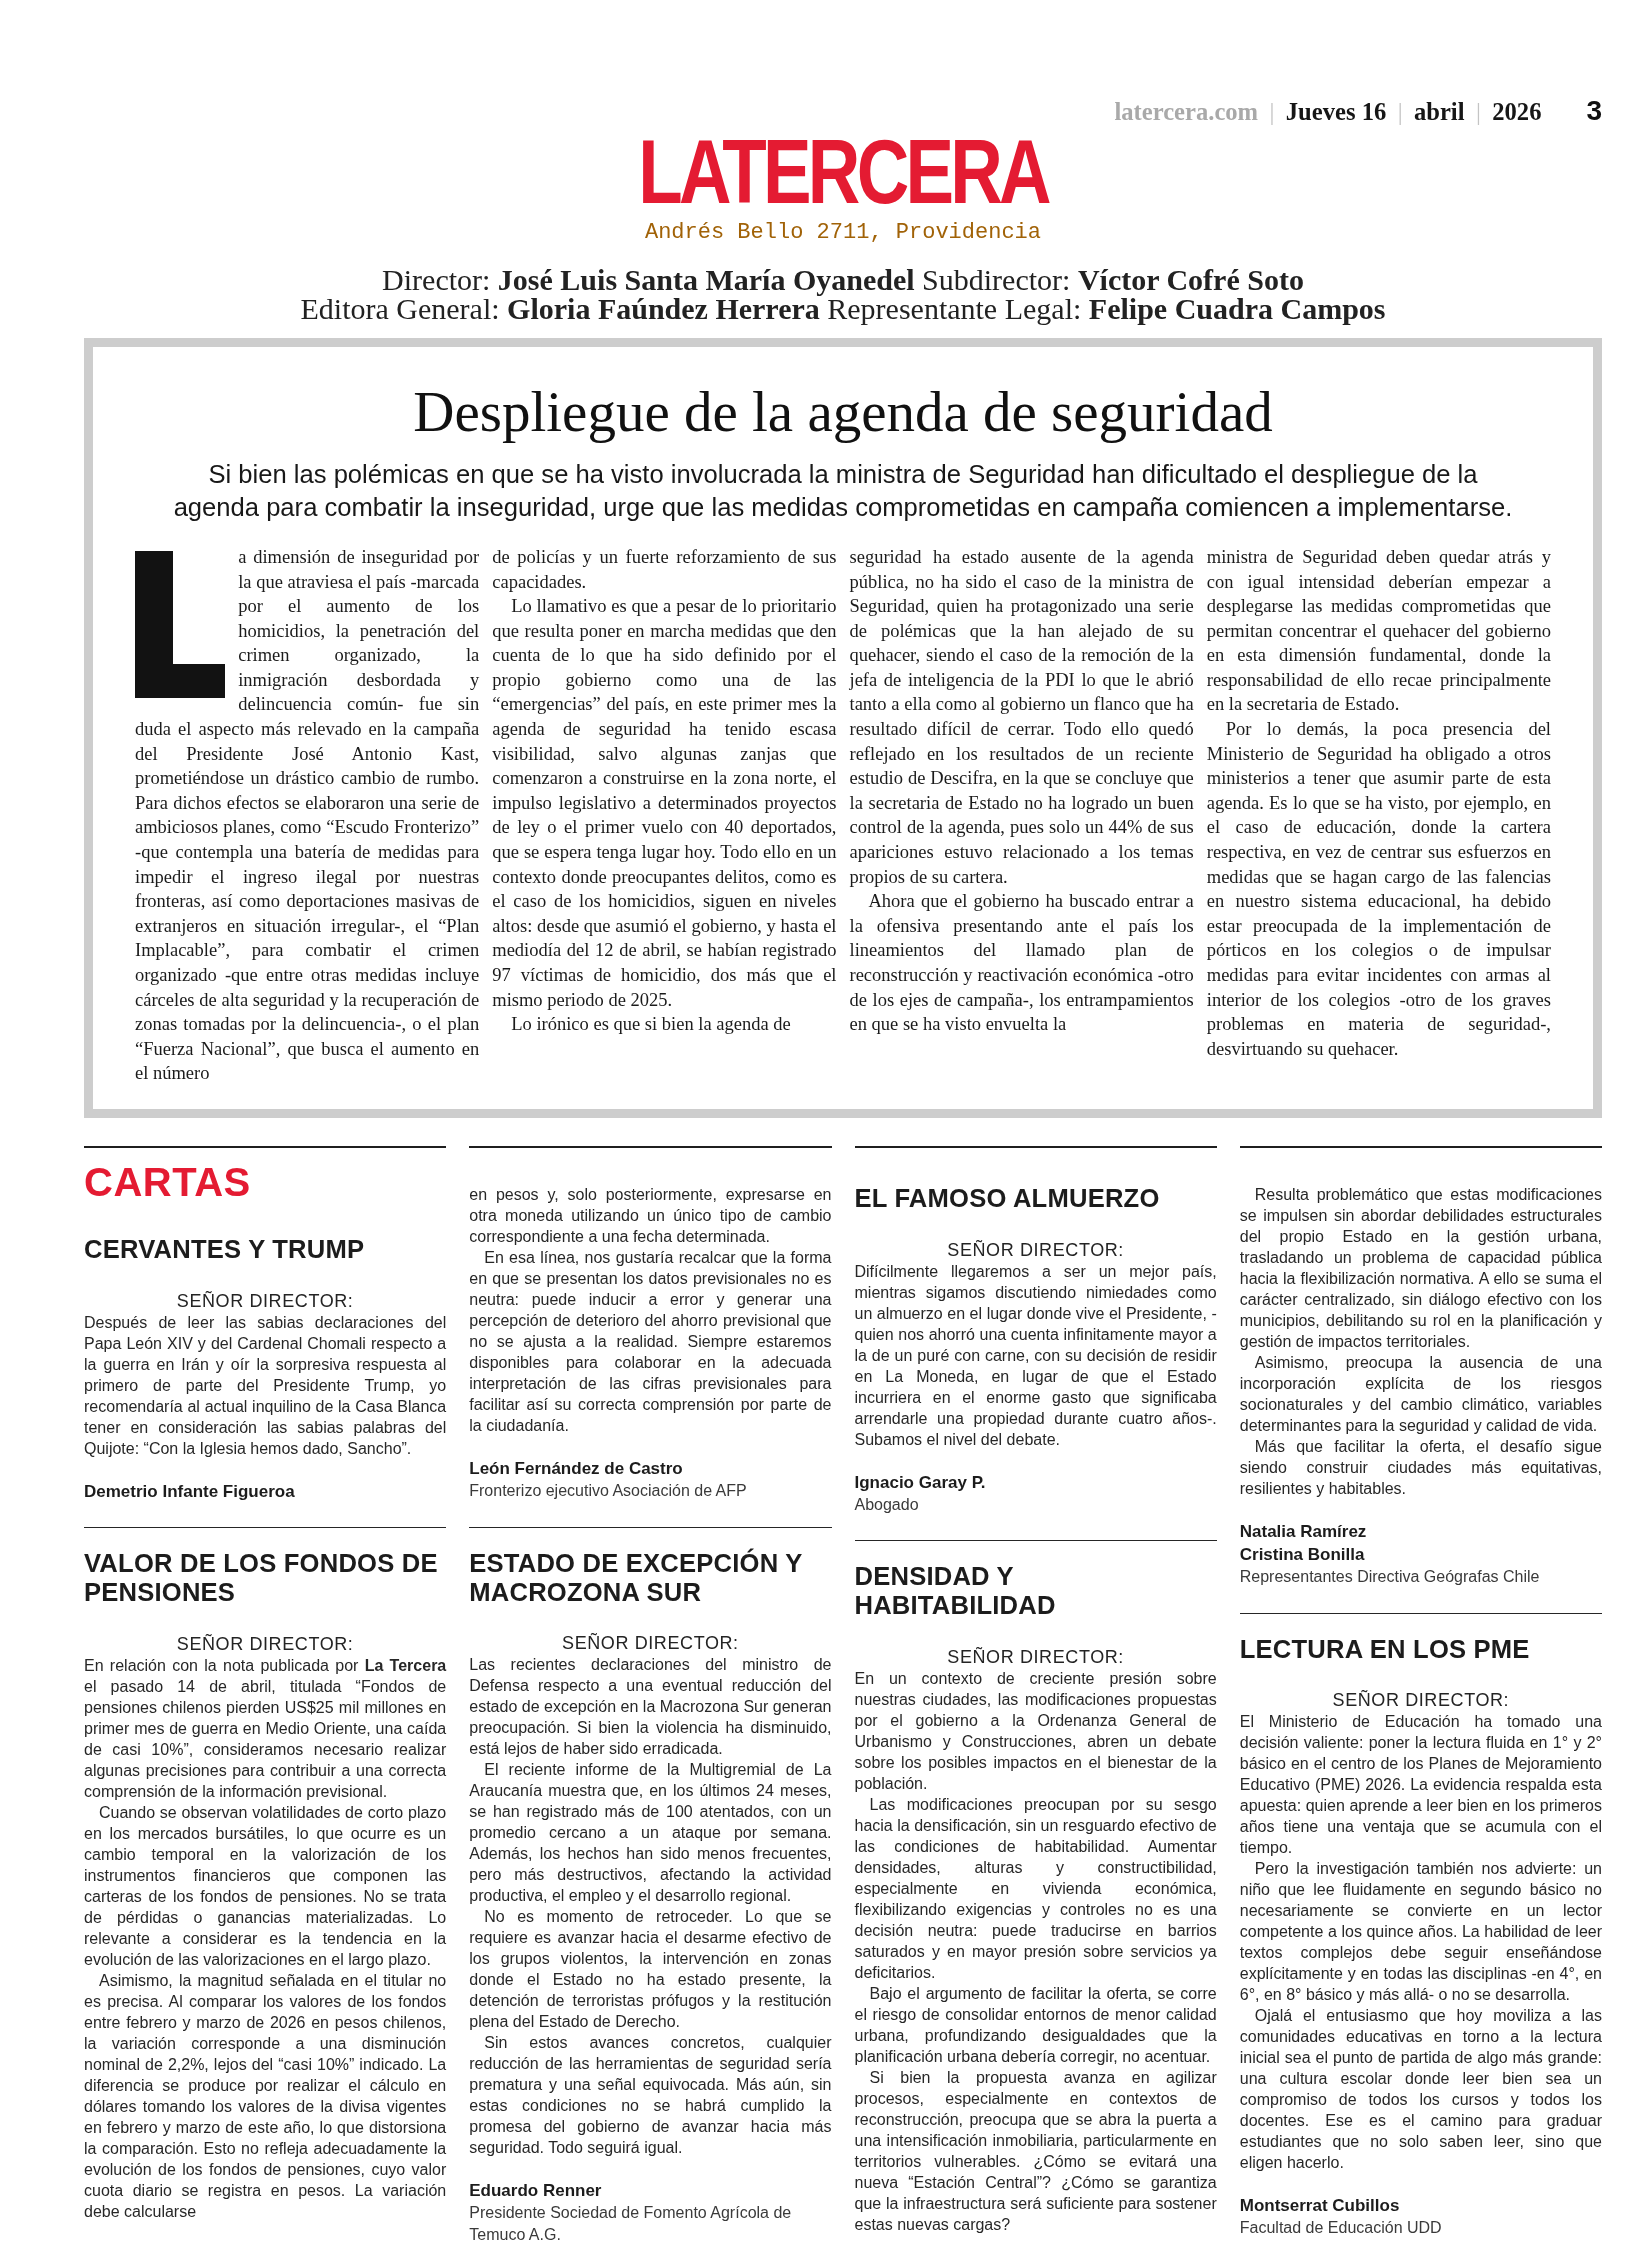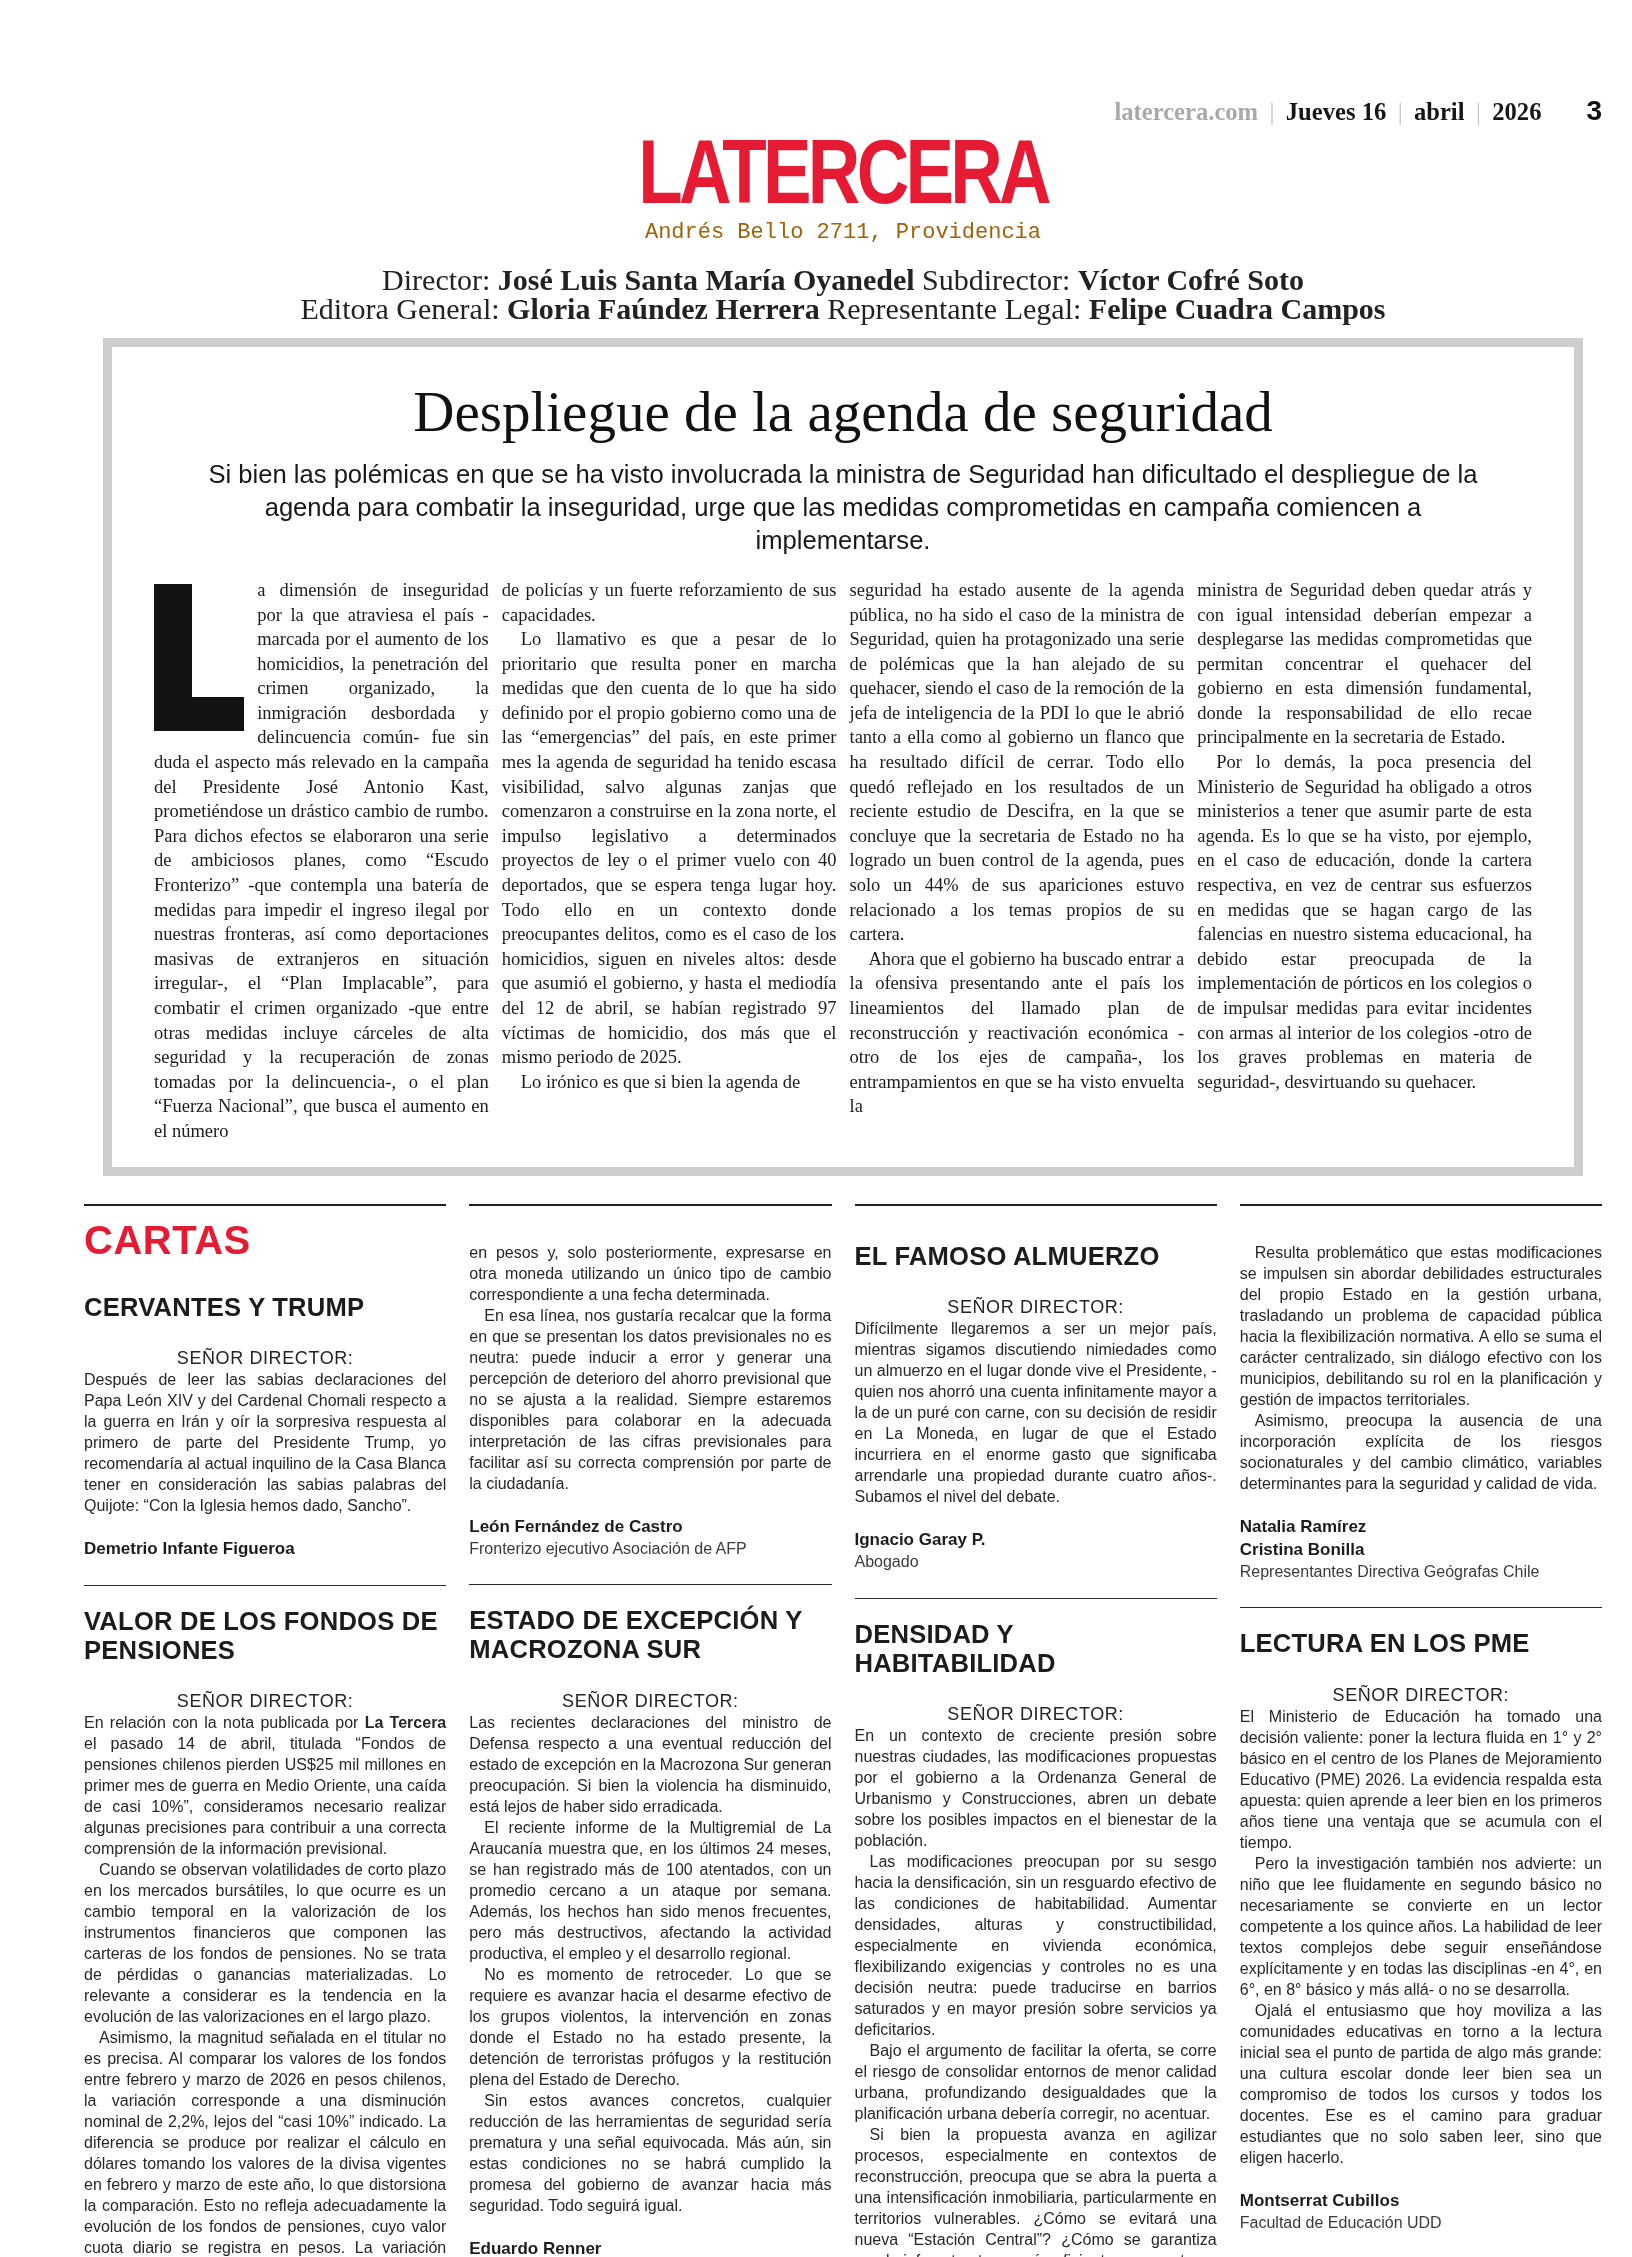--- a/index.html
+++ b/index.html
@@ -12,21 +12,21 @@
   .top-meta .pageno{font-family:"Liberation Sans",sans-serif;font-size:28px;margin-left:45px;color:#111;}
 
   
   .masthead{text-align:center;margin-top:5.7px;}
   .logo{display:inline-block;font-family:"Liberation Sans",sans-serif;font-weight:bold;font-size:91px;line-height:0.85;letter-spacing:-4.7px;color:#e41b32;transform:scaleX(0.8);}
   .address{font-family:Liberation Mono, monospace;font-size:22px;margin-top:9.5px;color:#a16207;}
   .staff{font-family:"Liberation Serif",serif;font-size:30px;line-height:29px;margin-top:20px;color:#222;}
   .staff b{font-weight:bold;}
 
   
-  .editorial-box{margin:15px 76px 0;border:9.5px solid #cdcdcd;padding:26.5px 42px 23px;}
+  .editorial-box{margin:15px 57px 0;border:9.5px solid #cdcdcd;padding:26.5px 42px 23px;}
   .ed-title{text-align:center;font-family:"Liberation Serif",serif;font-weight:normal;font-size:57px;line-height:66px;margin:5.7px 0 0;color:#111;}
   .ed-deck{text-align:center;font-family:Liberation Sans, sans-serif;font-size:25.6px;line-height:33px;margin:13.2px auto 0;width:95%;color:#181818;}
   .ed-cols{display:flex;gap:13px;margin-top:21px;font-family:"Liberation Serif",serif;font-size:18.5px;line-height:24.6px;text-align:justify;color:#1b1b1b;}
   .ed-col{flex:1;min-width:0;}
   .ed-col p{margin:0;}
   .ed-col p.ind{text-indent:19px;}
   .dropcap{float:left;box-sizing:border-box;width:90px;height:147px;border-left:38px solid #121212;border-bottom:34px solid #121212;margin:5.7px 13.2px 1.9px 0;font-size:0;color:transparent;}
 
   
   .cartas{margin:28px 57px 0;display:flex;gap:23px;font-family:"Liberation Sans",sans-serif;}
@@ -142,20 +142,21 @@
       <p class="ind">Las modificaciones preocupan por su sesgo hacia la densificación, sin un resguardo efectivo de las condiciones de habitabilidad. Aumentar densidades, alturas y constructibilidad, especialmente en vivienda económica, flexibilizando exigencias y controles no es una decisión neutra: puede traducirse en barrios saturados y en mayor presión sobre servicios ya deficitarios.</p>
       <p class="ind">Bajo el argumento de facilitar la oferta, se corre el riesgo de consolidar entornos de menor calidad urbana, profundizando desigualdades que la planificación urbana debería corregir, no acentuar.</p>
       <p class="ind">Si bien la propuesta avanza en agilizar procesos, especialmente en contextos de reconstrucción, preocupa que se abra la puerta a una intensificación inmobiliaria, particularmente en territorios vulnerables. ¿Cómo se evitará una nueva “Estación Central”? ¿Cómo se garantiza que la infraestructura será suficiente para sostener estas nuevas cargas?</p>
     </div>
 
     <div class="c-col">
       <div class="c-rule"></div>
       <div class="col-gap"></div>
       <p class="ind">Resulta problemático que estas modificaciones se impulsen sin abordar debilidades estructurales del propio Estado en la gestión urbana, trasladando un problema de capacidad pública hacia la flexibilización normativa. A ello se suma el carácter centralizado, sin diálogo efectivo con los municipios, debilitando su rol en la planificación y gestión de impactos territoriales.</p>
       <p class="ind">Asimismo, preocupa la ausencia de una incorporación explícita de los riesgos socionaturales y del cambio climático, variables determinantes para la seguridad y calidad de vida.</p>
+      <p class="ind">Más que facilitar la oferta, el desafío sigue siendo construir ciudades más equitativas, resilientes y habitables.</p>
       <div class="sig">
         <div class="sig-name">Natalia Ramírez</div>
         <div class="sig-name">Cristina Bonilla</div>
         <div class="sig-role">Representantes Directiva Geógrafas Chile</div>
       </div>
       <div class="divider"></div>
       <div class="l-title">LECTURA EN LOS PME</div>
       <p class="l-dir">SEÑOR DIRECTOR:</p>
       <p>El Ministerio de Educación ha tomado una decisión valiente: poner la lectura fluida en 1° y 2° básico en el centro de los Planes de Mejoramiento Educativo (PME) 2026. La evidencia respalda esta apuesta: quien aprende a leer bien en los primeros años tiene una ventaja que se acumula con el tiempo.</p>
       <p class="ind">Pero la investigación también nos advierte: un niño que lee fluidamente en segundo básico no necesariamente se convierte en un lector competente a los quince años. La habilidad de leer textos complejos debe seguir enseñándose explícitamente y en todas las disciplinas -en 4°, en 6°, en 8° básico y más allá- o no se desarrolla.</p>

